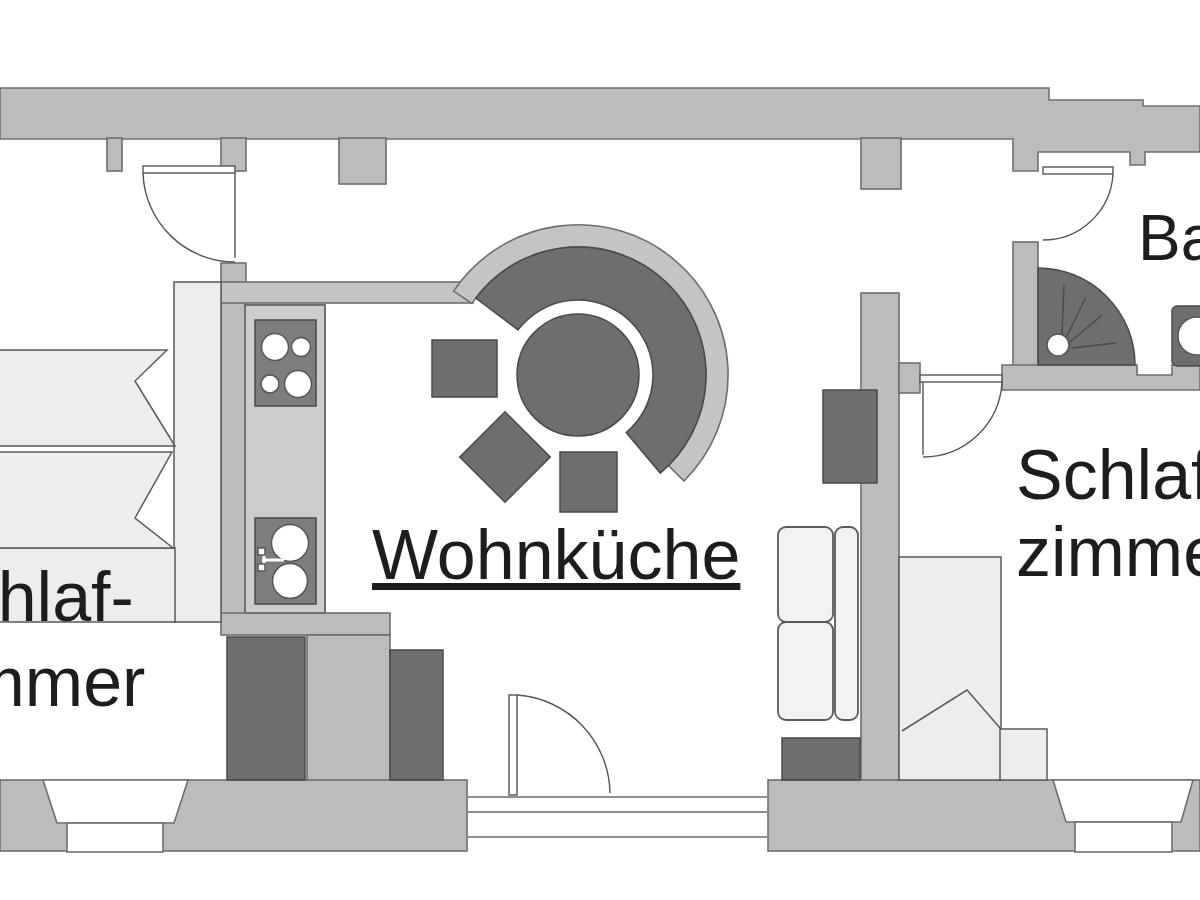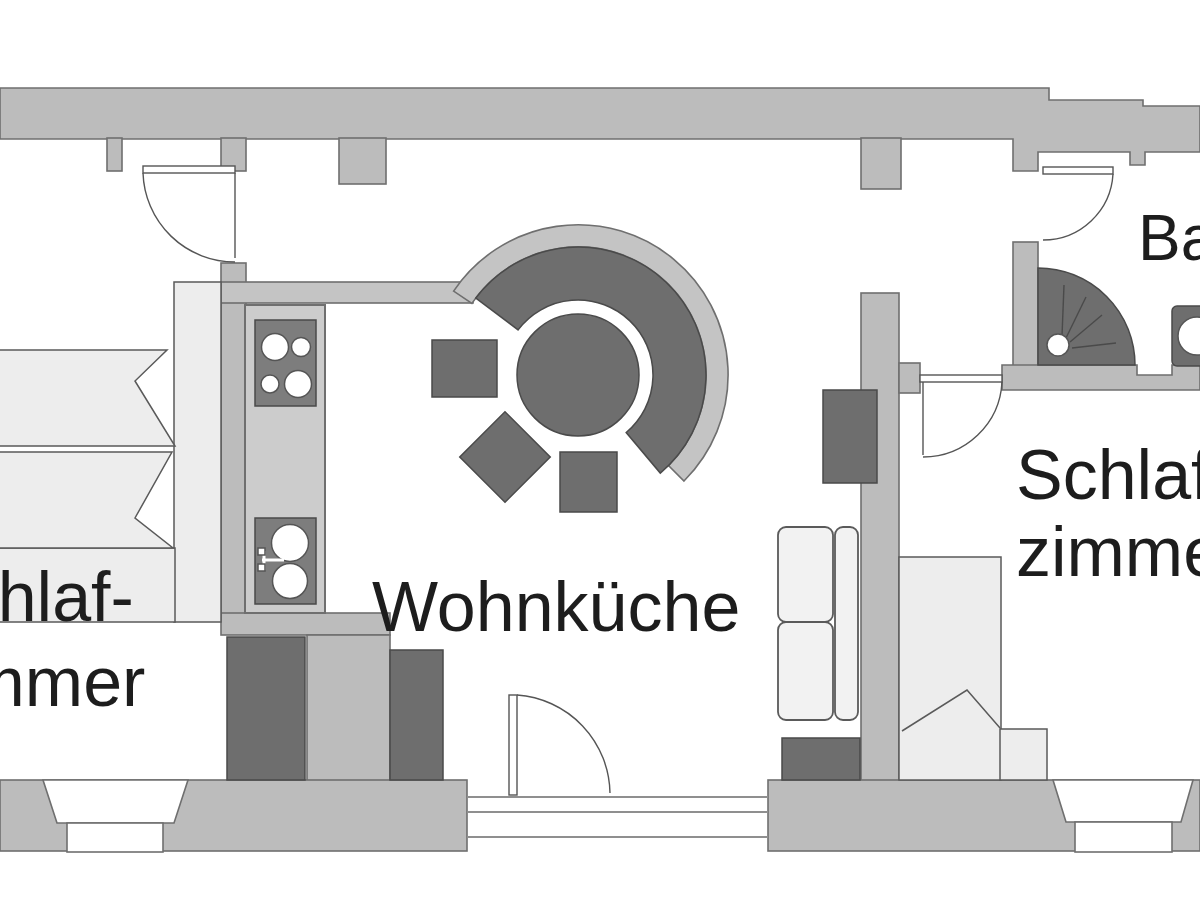--- a/index.html
+++ b/index.html
@@ -28,21 +28,21 @@
   .faucet    {stroke:#ffffff;stroke-width:3;fill:none;}
 
   .lbl{
     position:absolute;
     color:var(--text,#1d1d1d);
     font-size:70px;
     line-height:1;
     white-space:nowrap;
     letter-spacing:0;
   }
-  .lbl-wohnkueche {left:372px;  top:572px;}
+  .lbl-wohnkueche {left:372px;  top:520px;text-decoration:underline;}
   .lbl-sl1        {left:-84px;  top:562px;}
   .lbl-sl2        {left:-84px;  top:647px;}
   .lbl-sr1        {left:1016px; top:440px;}
   .lbl-sr2        {left:1016px; top:517px;}
   .lbl-bad        {left:1138px; top:206px; font-size:64px;}
 </style>
 </head>
 <body>
 
 <div class="plan">

